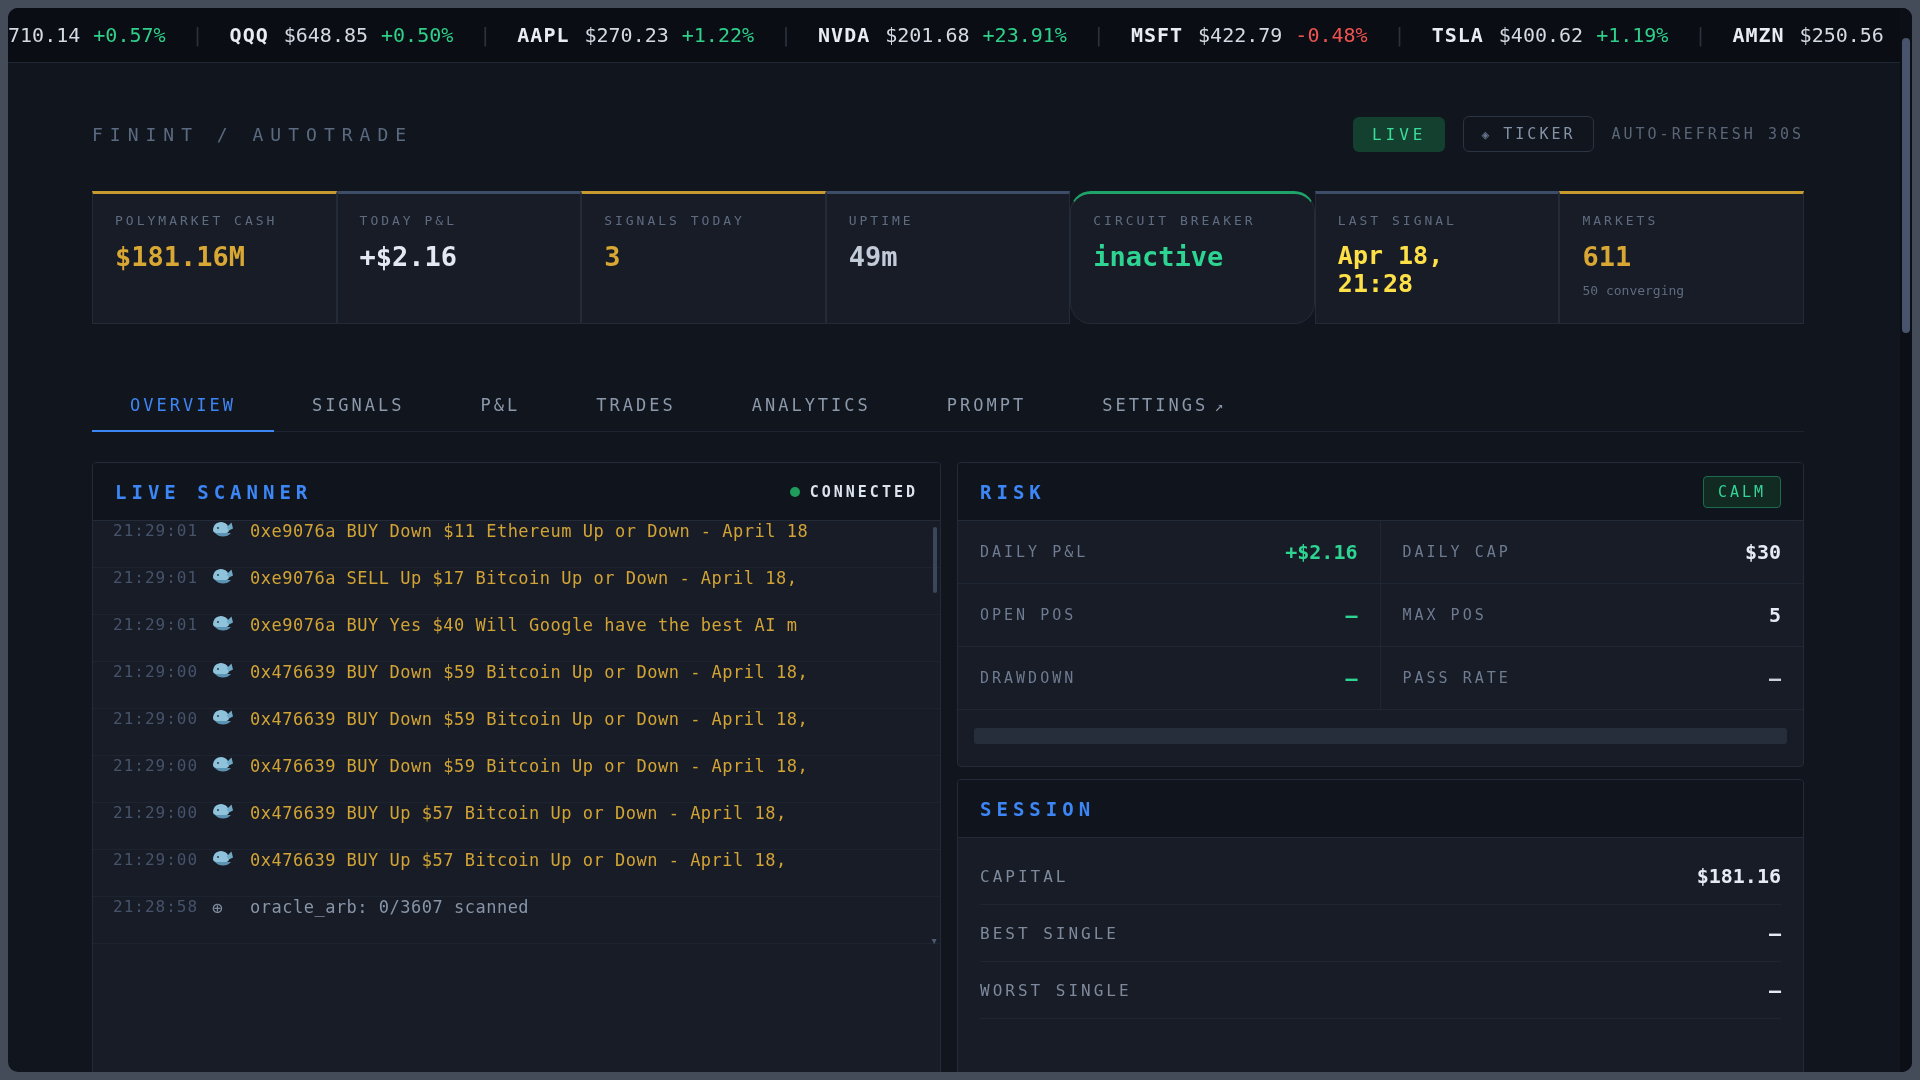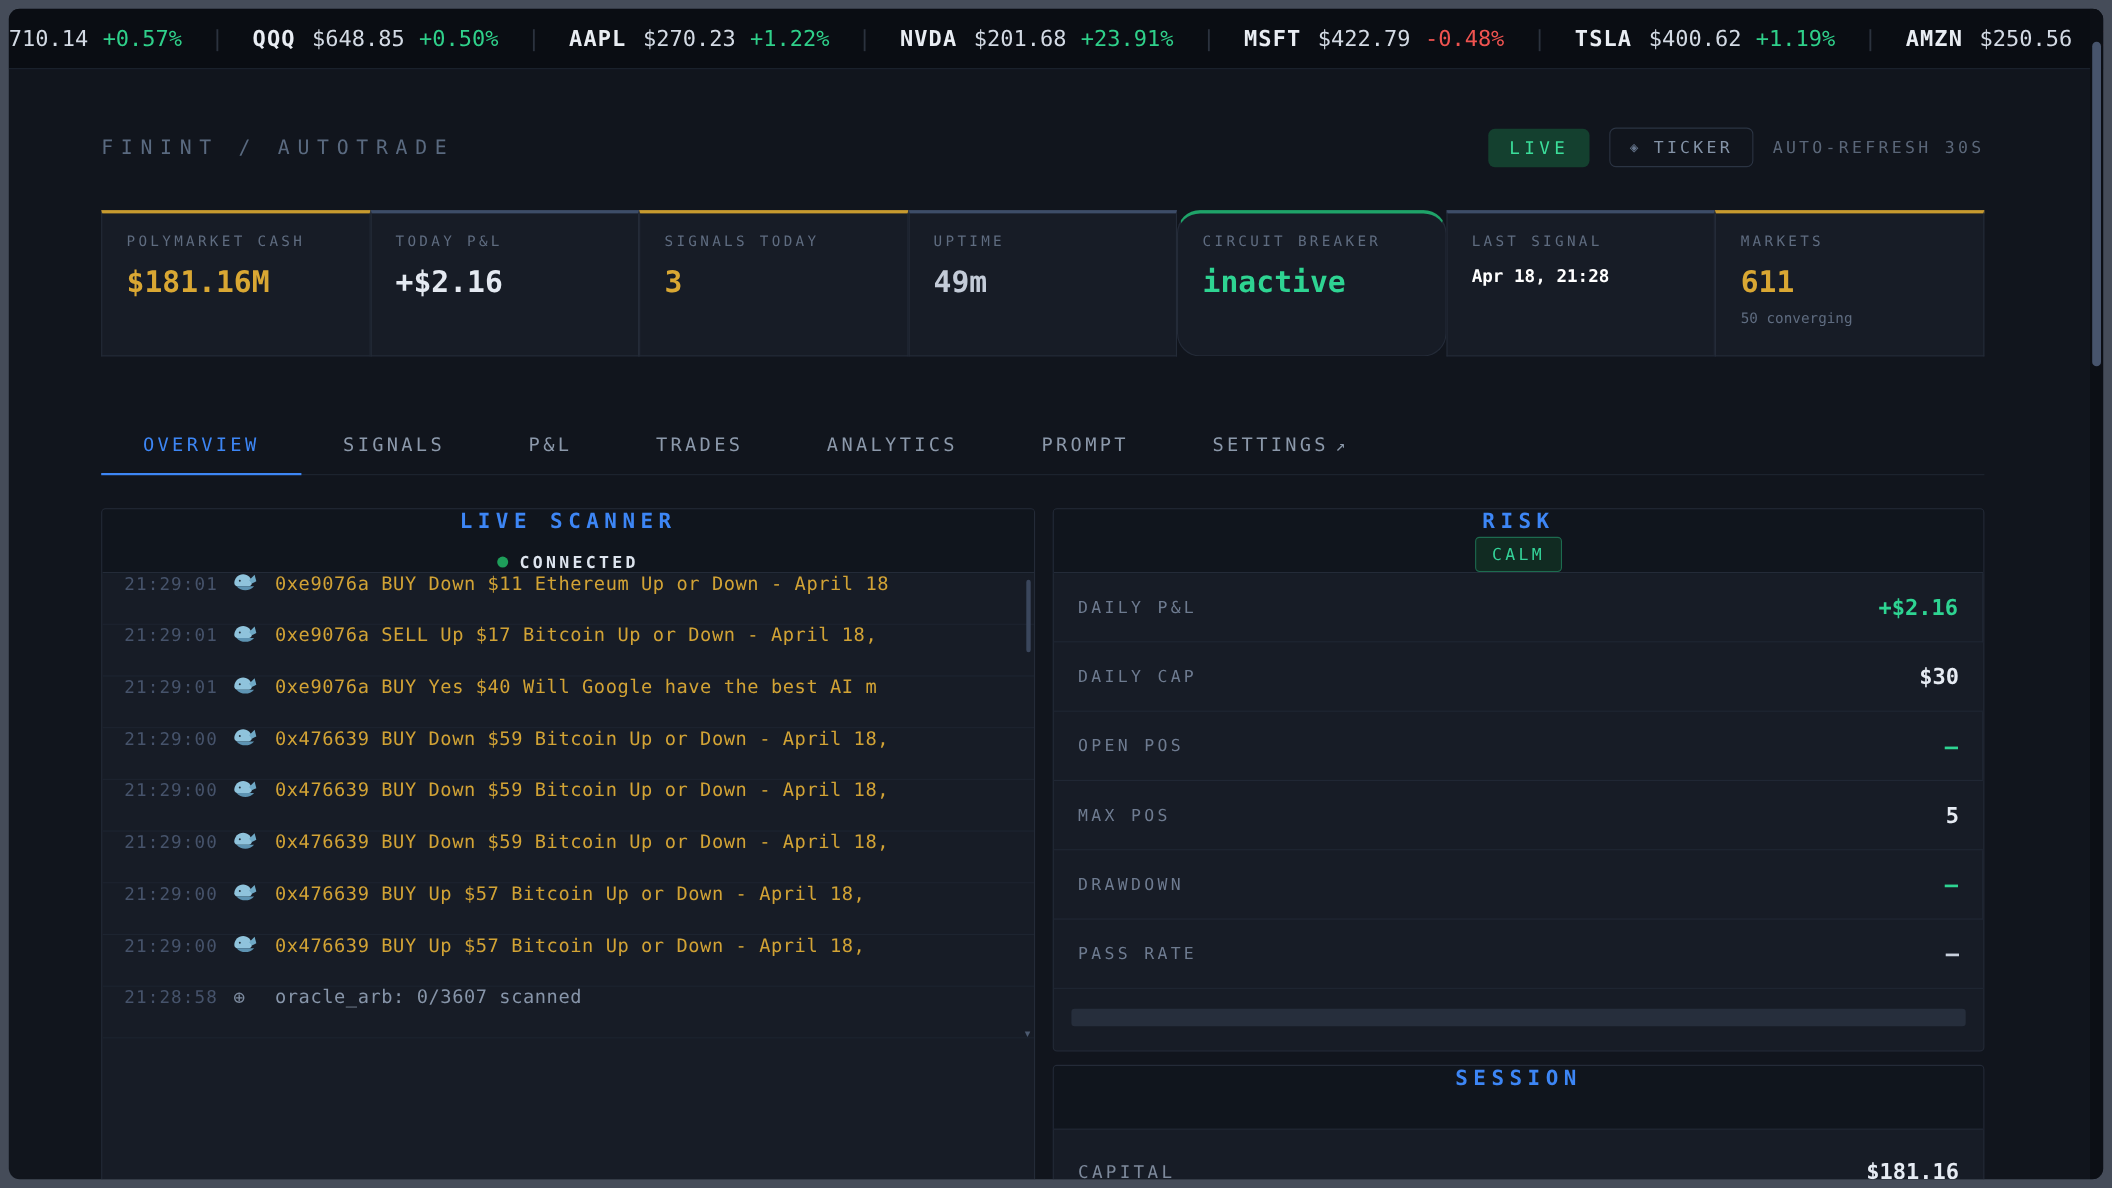--- a/index.html
+++ b/index.html
@@ -40,51 +40,51 @@
   .stat-card { background:#171c26; border:1px solid #242b38; border-top:3px solid #3d4d68; height:133px; padding:19px 22px; overflow:hidden; }
   .stat-card.acc-amber { border-top-color:#c79a2f; }
   .stat-card.acc-green { border-top-color:#1fa369;border-radius:21px; }
   .stat-card.acc-slate { border-top-color:#3d4d68; }
   .stat-label { font-size:13px; letter-spacing:3px; color:#5f6c80; white-space:nowrap; }
   .stat-value { margin-top:14px; font-size:27px; font-weight:bold; line-height:1.1; }
   .stat-value.v-amber { color:#d9a733; }
   .stat-value.v-white { color:#e4e9f1; }
   .stat-value.v-green { color:#2ed492; }
   .stat-value.v-silver { color:#c3cbd8; }
-  .stat-value.v-slate { color:#ffffff; font-size:16px; max-width:135px; white-space:normal; }
+  .stat-value.v-slate { color:#fde047; font-size:25px; max-width:135px; white-space:normal; }
   .stat-sub { margin-top:11px; font-size:13px; color:#5f6c80; }
 
   
   .tabs { margin-top:58px; display:flex; border-bottom:1px solid #1e2531; }
   .tab { padding:13px 38px 15px; font-size:17px; letter-spacing:3px; color:#8c99ab; cursor:pointer; white-space:nowrap; }
   .tab.active { color:#3d86f5; border-bottom:2px solid #3d86f5; margin-bottom:-1px; }
   .tab .arrow { font-size:15px; margin-left:6px; color:#8c99ab; }
 
   
   .panels { margin-top:30px; display:flex; gap:16px; height:660px; align-items:stretch; }
   .panel { background:#171c26; border:1px solid #242b38; border-radius:4px; overflow:hidden; }
-  .panel-header { height:58px; background:#10151d; border-bottom:1px solid #242b38; display:flex; align-items:center; justify-content:space-between; padding:0 22px; flex-shrink:0;flex-direction:column; }
+  .panel-header { height:58px; background:#10151d; border-bottom:1px solid #242b38; display:flex; align-items:center; justify-content:space-between; padding:0 22px; flex-shrink:0; }
   .panel-title { color:#3d86f5; font-size:19px; font-weight:bold; letter-spacing:5px; }
 
   .scanner { flex:1; display:flex; flex-direction:column; position:relative; }
   .conn { color:#dde4ee; font-size:15px; letter-spacing:3px; display:flex; align-items:center; gap:10px;font-weight:bold; }
   .conn-dot { width:10px; height:10px; border-radius:50%; background:#1e9e5a; }
   .log-rows { flex:1; overflow:hidden; }
   .log-row { height:47px; display:flex; align-items:flex-start; padding:0 20px; border-bottom:1px solid #1d2430; gap:13px; white-space:nowrap; overflow:hidden; }
   .log-time { color:#46536b; font-size:16px; width:86px; flex-shrink:0; letter-spacing:1px; }
   .log-icon { width:25px; flex-shrink:0; display:inline-flex; align-items:center; }
   .log-text { font-size:17px; color:#d2a335; overflow:hidden; letter-spacing:0.5px; }
   .log-row.info .log-text { color:#8795a9; }
   .oracle-glyph { color:#7c8a9e; font-size:18px; }
   .scan-scrollbar { position:absolute; right:3px; top:64px; width:4px; height:66px; background:#3a465c; border-radius:2px; cursor:pointer; }
   .scan-arrow { position:absolute; right:2px; top:470px; color:#4c5a70; font-size:13px; }
 
   .right-col { flex:1; display:flex; flex-direction:column; gap:12px; }
   .risk-badge { border:1px solid #1d6b4f; background:#112b22; color:#34d399; font-size:15px; letter-spacing:3px; padding:6px 14px; border-radius:4px; }
-  .risk-grid { display:grid; grid-template-columns:1fr;text-align:right; }
+  .risk-grid { display:grid; grid-template-columns:1fr 1fr;text-align:right; }
   .risk-cell { border-bottom:1px solid #202734; padding:0 22px; height:63px; display:flex; align-items:center; justify-content:space-between; }
   .risk-cell.left { border-right:1px solid #202734; }
   .risk-label { font-size:15px; letter-spacing:3px; color:#6e7b90; }
   .risk-value { font-size:20px; font-weight:bold; color:#e6ebf3; }
   .risk-value.green { color:#2ed492; }
   .risk-value.light { color:#c9d1dd; }
   .risk-progress { padding:18px 16px 22px; }
   .risk-bar { height:16px; background:#262e3c; border-radius:3px; }
 
   .session { flex:1; display:flex; flex-direction:column; }

